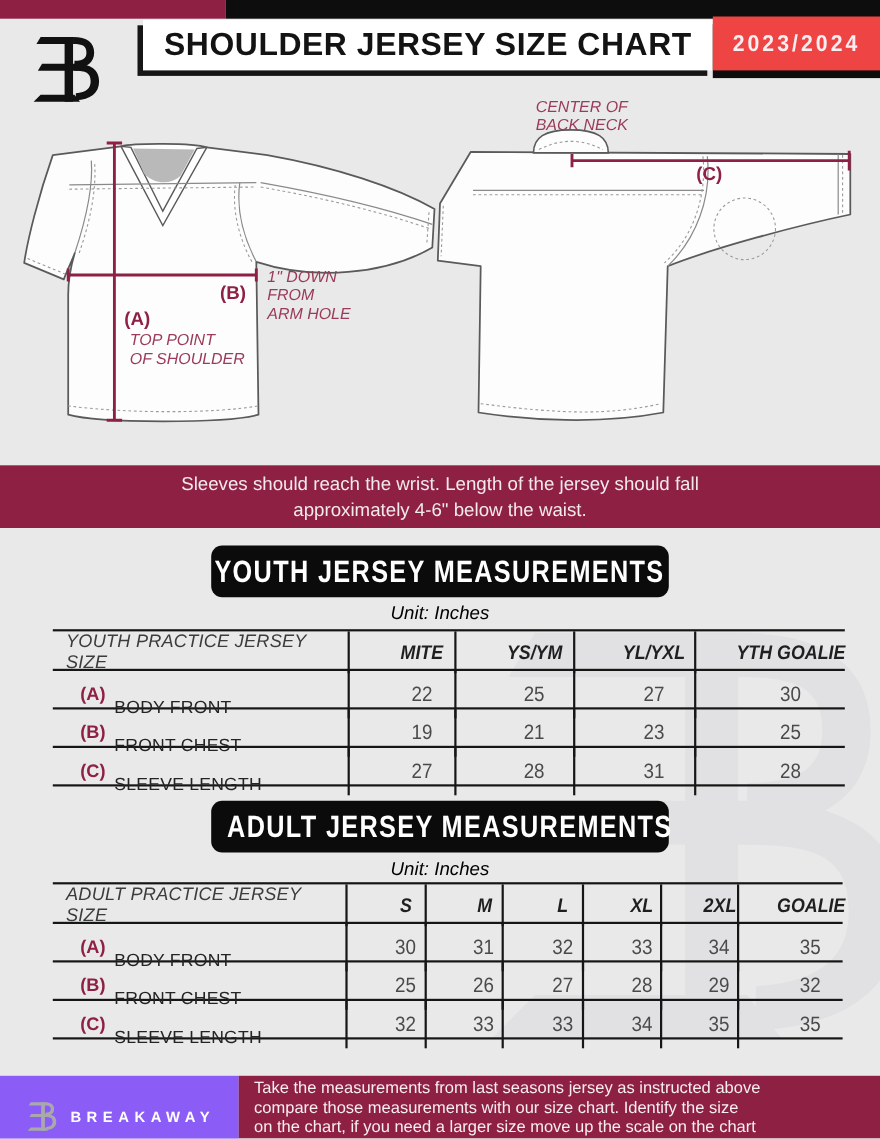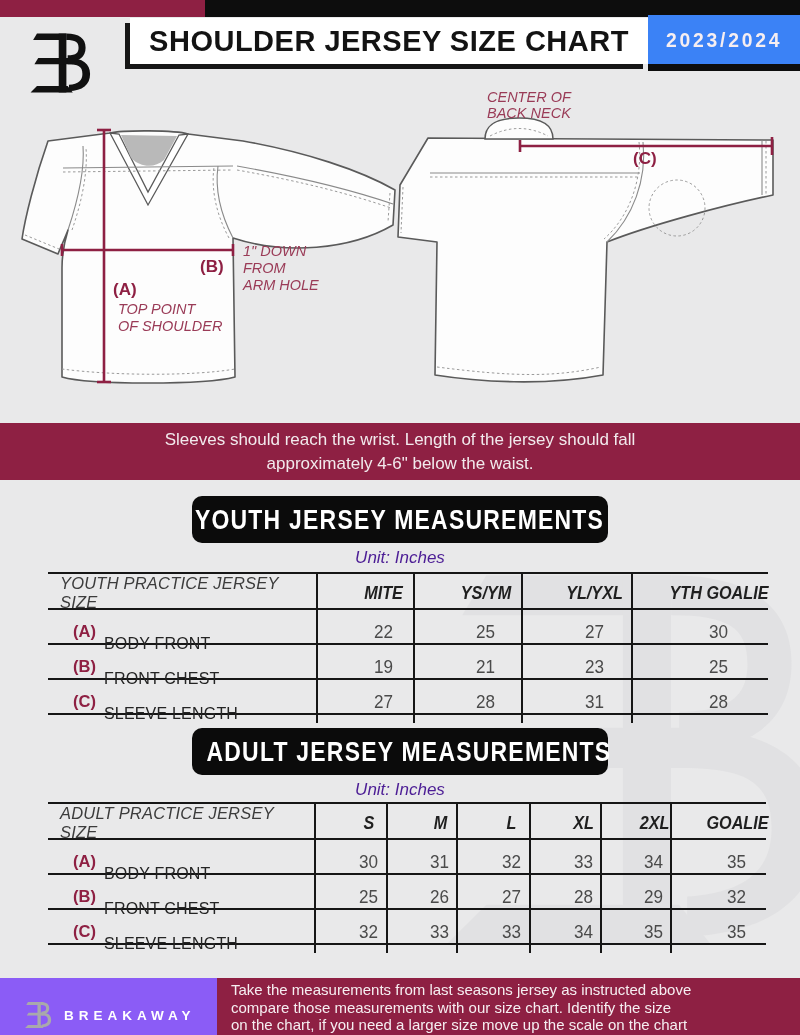--- a/index.html
+++ b/index.html
@@ -14,21 +14,21 @@
   .strip-maroon { left:0; top:0; width:205px; height:17px; background:#8e2043; }
   .strip-black  { left:205px; top:0; width:595px; height:17px; background:#0d0d0d; }
   .brand-logo   { left:28px; top:22px; width:64px; height:82px; }
   .title-box {
     left:130px; top:18px; width:518px; height:46px; background:#fff;
     box-shadow:-5px 5px 0 #161616;
     display:flex; align-items:center; justify-content:center;
   }
   .title-box h1 { font-size:29px; font-weight:bold; color:#131313; letter-spacing:.5px; white-space:nowrap; }
   .year-box {
-    left:648px; top:15px; width:152px; height:49px; background:#3b82f6;
+    left:648px; top:15px; width:152px; height:49px; background:#ef4444;
     box-shadow:0 7px 0 #0d0d0d;
     display:flex; align-items:center; justify-content:center;
   }
   .year-box span { color:#f6eef1; font-size:21px; font-weight:bold; letter-spacing:3px;
     display:inline-block; transform:scaleX(.92); white-space:nowrap; }
 
   
   .front-diagram { left:15px; top:108px; width:400px; height:292px; }
   .back-diagram  { left:395px; top:85px;  width:405px; height:315px; }
   svg .outline { fill:#fdfdfd; stroke:#5a5a5a; stroke-width:1.6; stroke-linejoin:round; }
@@ -49,21 +49,21 @@
   
   .pill {
     left:50%; transform:translateX(-50%);
     width:416px; height:47px; background:#0b0b0b; border-radius:10px;
     display:flex; align-items:center; justify-content:center;
   }
   .pill span { color:#fff; font-size:28px; font-weight:bold; letter-spacing:1.5px;
     display:inline-block; transform:scaleX(.82); white-space:nowrap; }
   .pill-youth { top:496px; }
   .pill-adult { top:728px;padding-left:18px; }
-  .unit-line { left:0; width:800px; text-align:center; font-style:italic; font-size:17px; color:#4c1d95; }
+  .unit-line { left:0; width:800px; text-align:center; font-style:italic; font-size:17px; color:#000000; }
   .unit-youth { top:548px; }
   .unit-adult { top:780px; }
 
   
   .watermark { left:430px; top:535px; width:470px; height:450px; opacity:.55; z-index:0; }
   .watermark path { fill:#dcdcde; }
 
   
   .size-table { left:48px; border-top:2.5px solid #161616; z-index:1; }
   .table-youth { top:572px; width:720px; }

